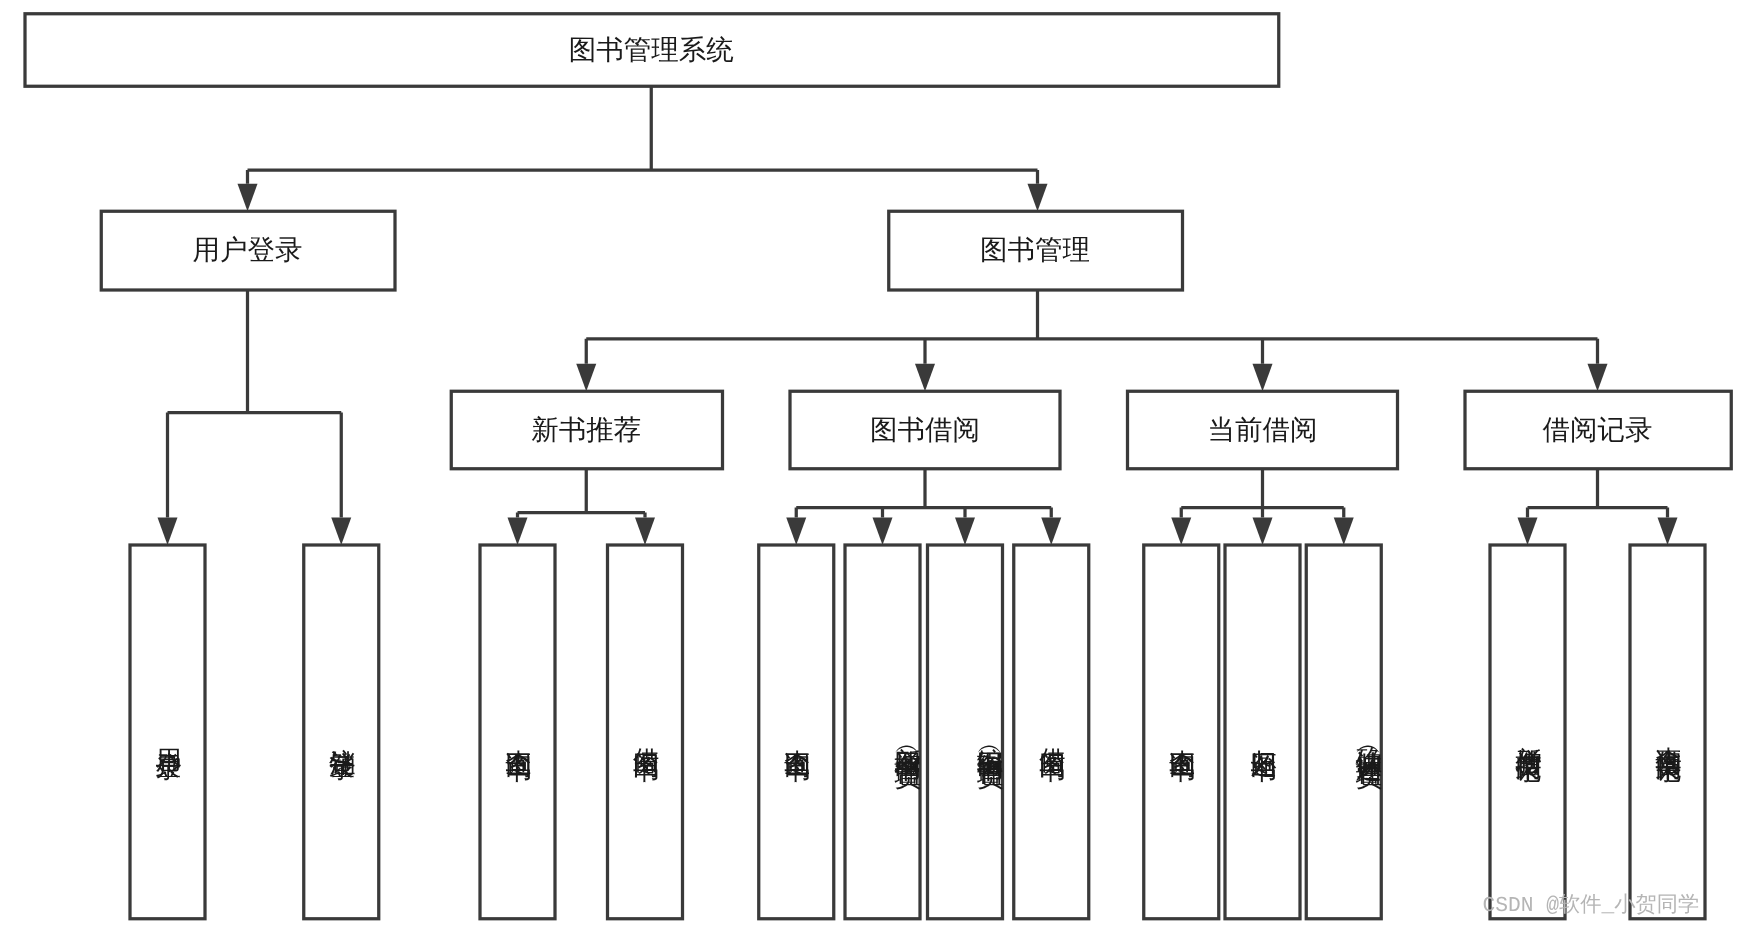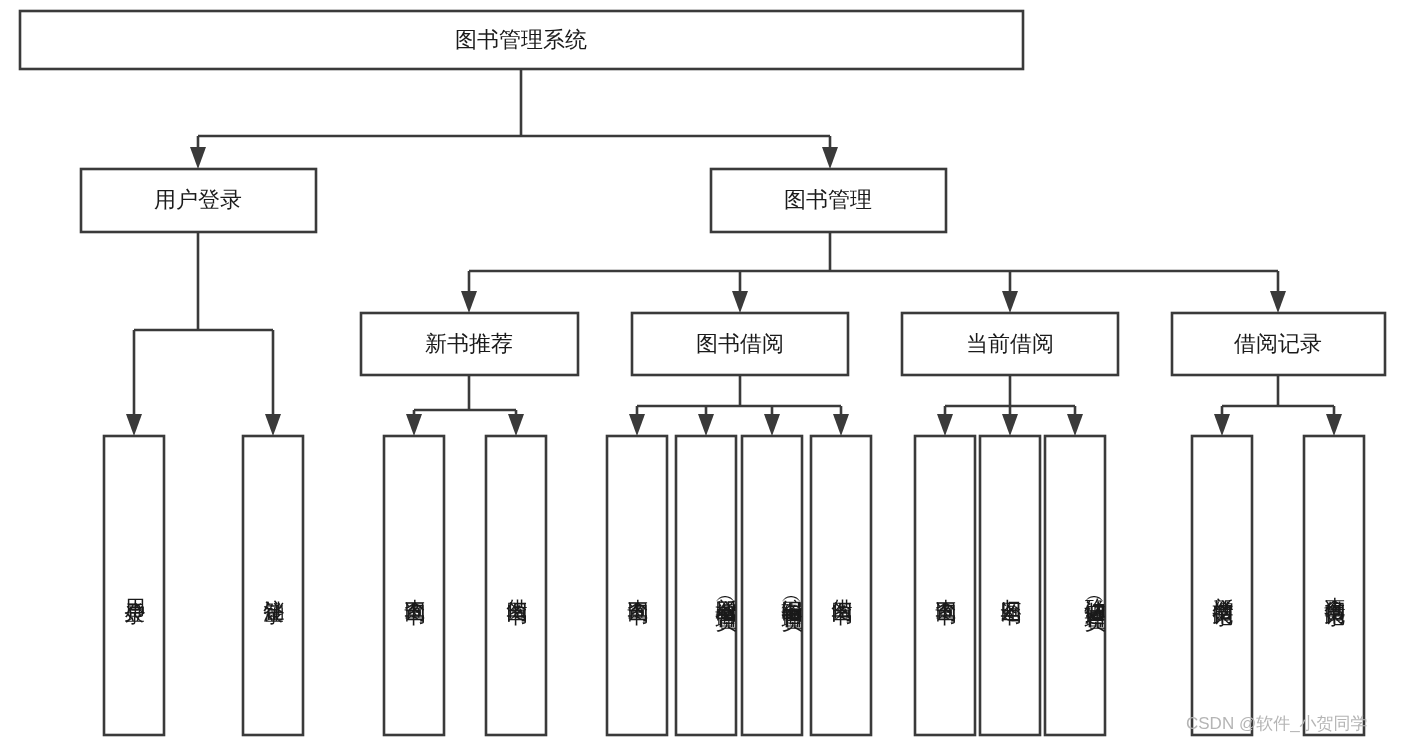--- a/index.html
+++ b/index.html
@@ -60,21 +60,21 @@
     color: #1a1a1a;
     letter-spacing: 2px;
     white-space: nowrap;
     text-align: center;
     pointer-events: none;
   }
   .watermark {
     position: absolute;
     left: 1186px;
     top: 712px;
-    font-family: Liberation Sans, sans-serif;
+    font-family: Liberation Mono, monospace;
     font-size: 17px;
     color: #b5b5b5;
     white-space: nowrap;
     user-select: none;
     text-align: center;
   }
 </style>
 </head>
 <body>
 

